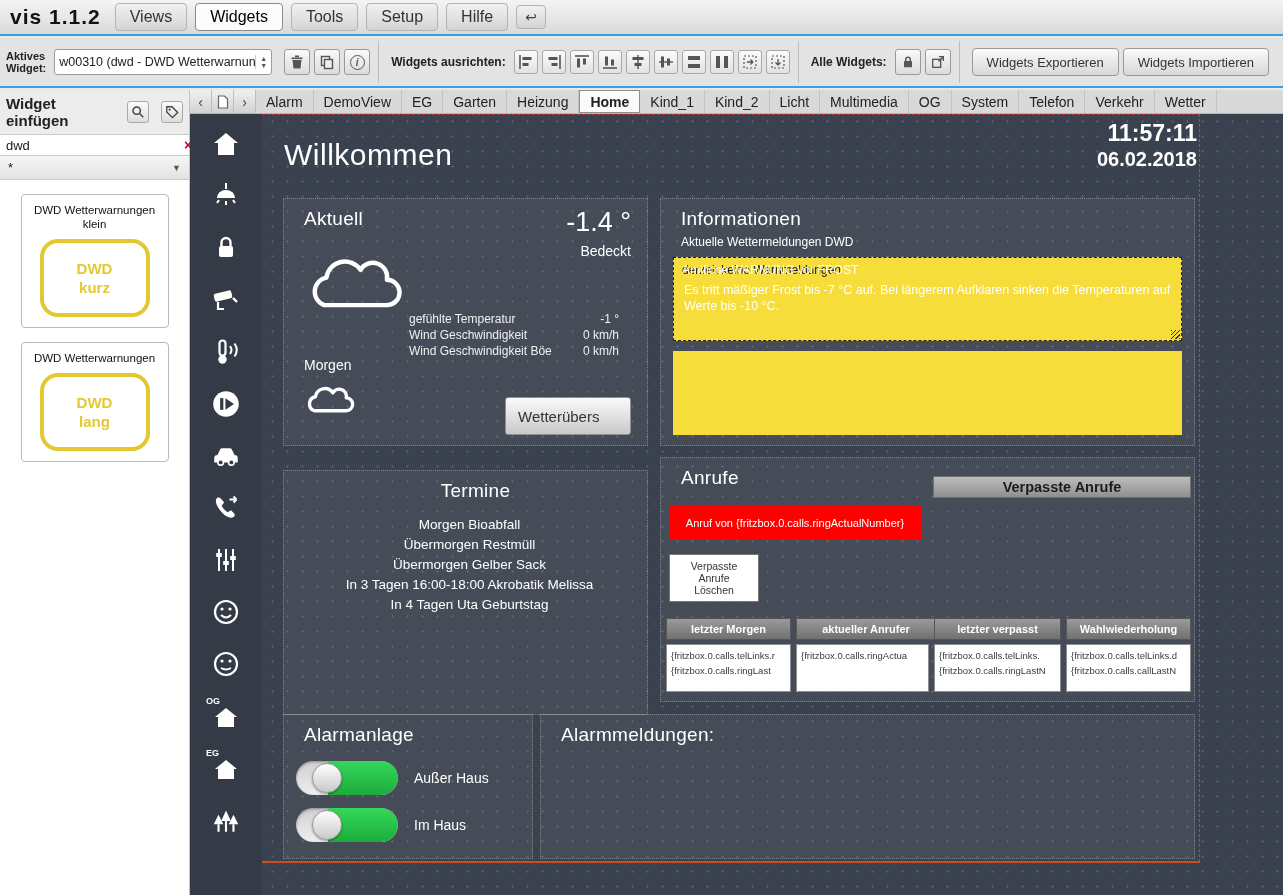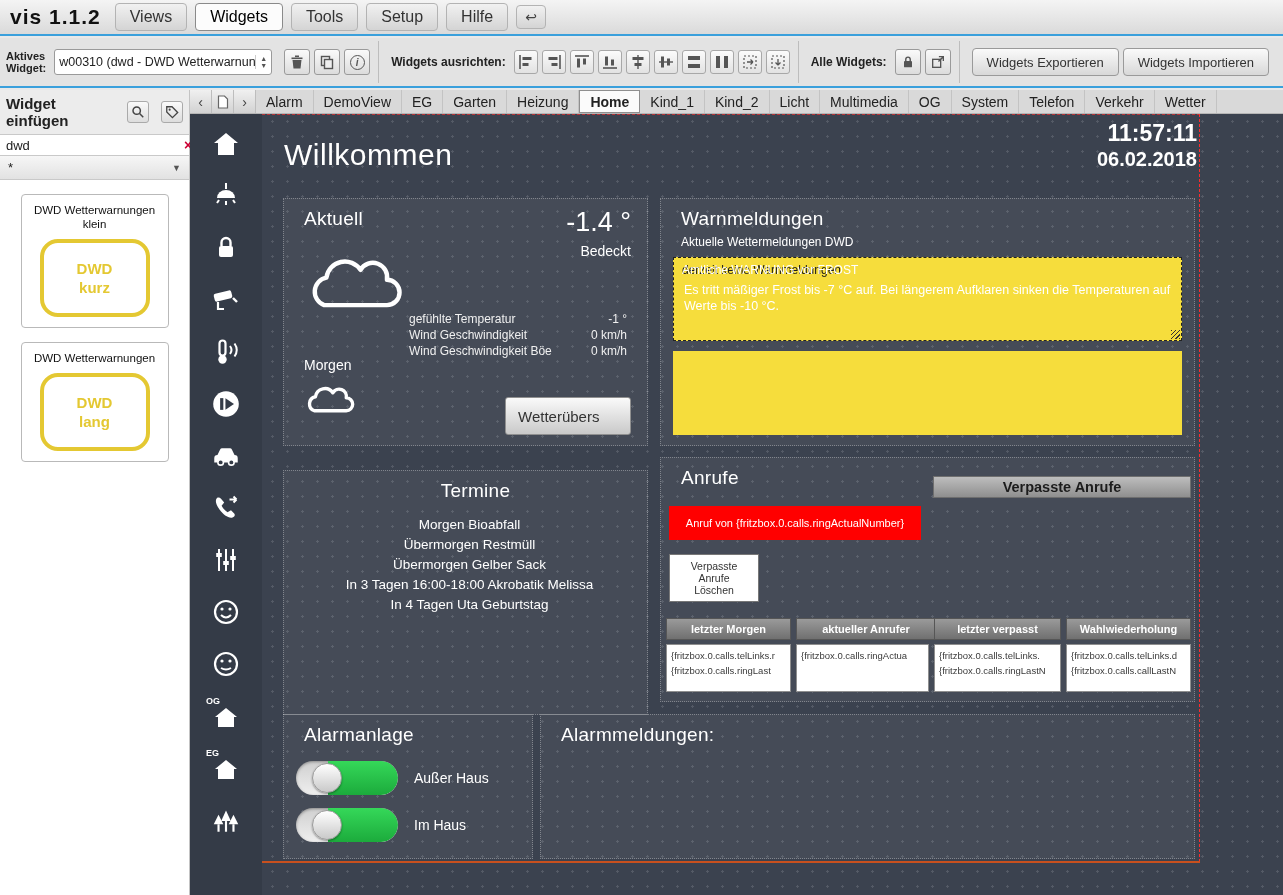--- a/index.html
+++ b/index.html
@@ -87,21 +87,21 @@
   .clock .d { font-size:20px; font-weight:bold; line-height:24px; }
 
   .panel { position:absolute; background:rgba(255,255,255,0.05); border:1px dotted rgba(255,255,255,0.32); }
   .panel h2 { font-size:19px; font-weight:400; color:#fff; padding:9px 0 0 20px; letter-spacing:0.3px; }
 
   
   .p-aktuell { left:93px; top:84px; width:365px; height:248px; }
   .big-cloud { position:absolute; left:16px; top:44px; }
   .temp { position:absolute; right:16px; top:8px; font-size:27px; color:#fff; }
   .cond { position:absolute; right:16px; top:44px; font-size:14px; color:#fff; }
-  .wrows { position:absolute; left:125px; right:20px; top:112px; }
+  .wrows { position:absolute; left:125px; right:28px; top:112px; }
   .wrow { display:flex; justify-content:space-between; font-size:12px; color:#f0f0f0; line-height:16px; }
   .morgen { position:absolute; left:20px; top:158px; font-size:14px; color:#fff; }
   .small-cloud { position:absolute; left:18px; top:180px; }
   .weather-btn { position:absolute; right:16px; bottom:10px; width:126px; height:38px;
     background:linear-gradient(#fafafa,#c9c9c9); border:1px solid #909090; border-radius:3px;
     font-size:15px; color:#333; display:flex; align-items:center; padding-left:12px;
     overflow:hidden; white-space:nowrap; }
 
   
   .p-info { left:470px; top:84px; width:535px; height:248px; }
@@ -519,21 +519,21 @@
         </div>
       </div>
       <div class="morgen">Morgen</div>
       <svg class="small-cloud" width="56" height="40" viewBox="0 0 100 66">
         <path d="M22 54 A13 13 0 0 1 24 29 A17 17 0 0 1 55 22 A13 13 0 0 1 79 31 A11 11 0 0 1 79 54 Z" fill="none" stroke="#fff" stroke-width="6" stroke-linejoin="round"></path>
       </svg>
       <div class="weather-btn">Wetterübers</div>
     </div>
 
     <div class="panel p-info">
-      <h2>Warnmeldungen</h2>
+      <h2>Informationen</h2>
       <div class="info-sub">Aktuelle Wettermeldungen DWD</div>
       <div class="warnbox">
         <div class="warn-overlap">
           <span class="warn-black">derzeit keine Warnmeldungen</span>
           <span class="warn-white">Amtliche WARNUNG vor FROST</span>
         </div>
         <div class="warn-body">Es tritt mäßiger Frost bis -7 °C auf. Bei längerem Aufklaren sinken die Temperaturen auf Werte bis -10 °C.</div>
         <div class="rhandle"></div>
       </div>
       <div class="warnbox2"></div>

